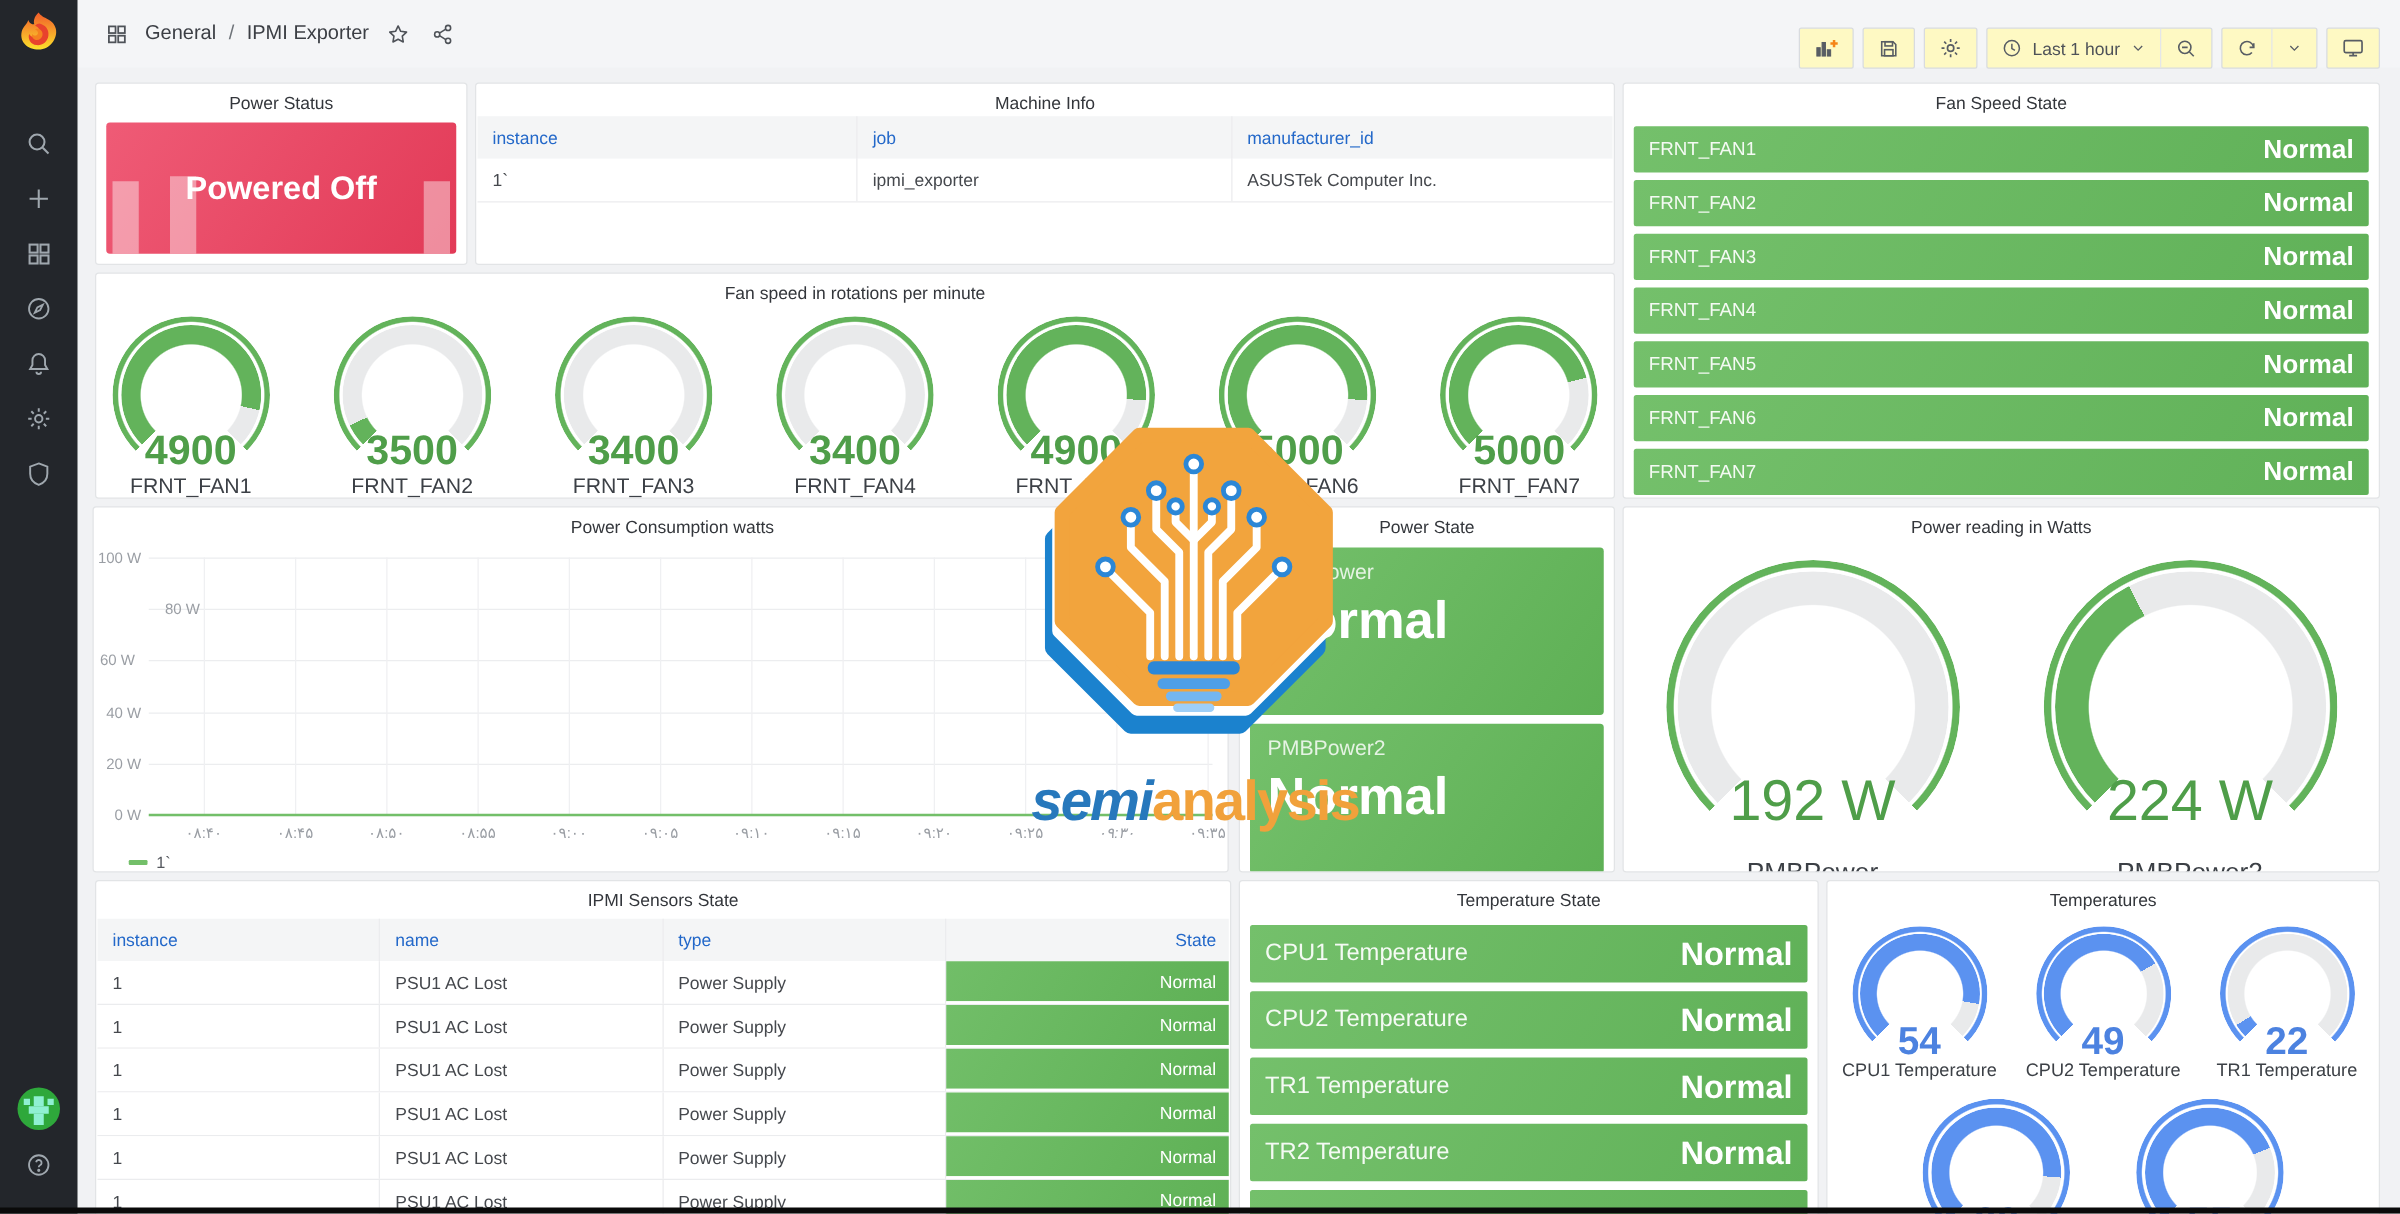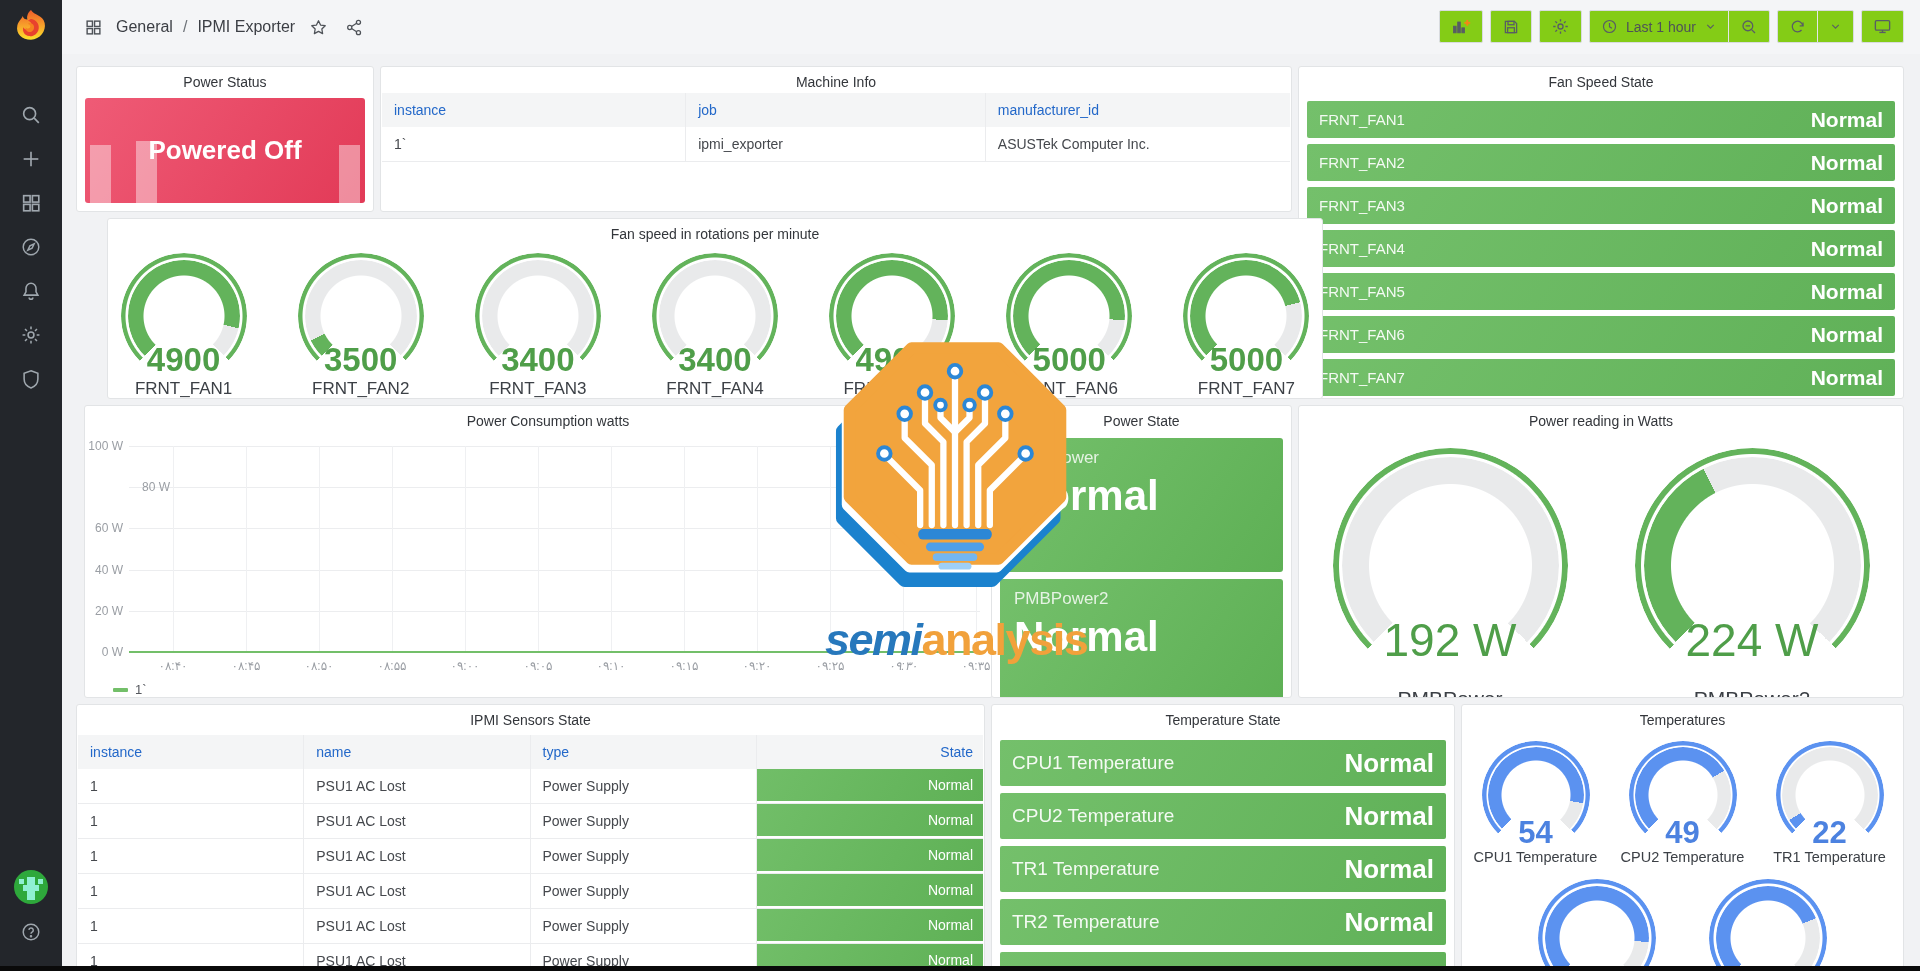--- a/index.html
+++ b/index.html
@@ -14,21 +14,21 @@
   #avatar { position:absolute; left:14px; top:870px; width:34px; height:34px; border-radius:50%; background:#2EA83B; overflow:hidden; }
   #avatar .px { position:absolute; background:#8FF0D2; }
 
   
   #topbar { position:absolute; left:62px; top:0; width:1858px; height:54px; background:#F4F5F7; z-index:20; }
   #breadcrumb { position:absolute; left:18px; top:0; height:54px; display:flex; align-items:center; gap:10px; font-size:16px; color:#3B3E44; }
   #breadcrumb .crumb { cursor:pointer; }
   #breadcrumb .sep { color:#6E7379; }
   .tb-iconbtn { display:flex; align-items:center; justify-content:center; width:26px; height:26px; cursor:pointer; }
   #topbar-actions { position:absolute; right:16px; top:10px; display:flex; gap:7px; }
-  .btn-group { display:flex; border:1px solid #D8DBDF; border-radius:2px; background:#84cc16; height:33px; }
+  .btn-group { display:flex; border:1px solid #D8DBDF; border-radius:2px; background:#fef9c3; height:33px;margin-top:12px; }
   .tb-btn { height:31px; padding:0 11px; display:flex; align-items:center; gap:8px; cursor:pointer; border-left:1px solid #E4E6E9; color:#4E5258; font-size:14px; }
   .tb-btn:first-child { border-left:none; }
   .tb-btn svg { stroke:#585D64; }
 
   
   #dashboard { position:absolute; left:62px; top:54px; width:1646px; height:917px; }
   .panel { position:absolute; background:#fff; border:1px solid #E2E4E6; border-radius:3px; overflow:hidden; }
   .panel-title { text-align:center; font-size:14px; font-weight:500; color:#33363B; padding-top:7px; height:28px; cursor:pointer; }
 
   
@@ -370,21 +370,21 @@
           <span class="sr-label">FRNT_FAN6</span>
           <span class="sr-value">Normal</span>
         </div>
         <div class="state-row">
           <span class="sr-label">FRNT_FAN7</span>
           <span class="sr-value">Normal</span>
         </div>
       </div>
   </section>
 
-  <section class="panel" style="left:14px; top:164px; width:1216px; height:181px;margin-left:31px;">
+  <section class="panel" style="left:14px; top:164px; width:1216px; height:181px;">
     <h2 class="panel-title">Fan speed in rotations per minute</h2>
     <div id="fan-gauges-row">
         <div class="gauge-cell">
           <div class="gauge g126" style="--c: #63B35B; --fill: 0.88;">
             <div class="gauge-ring"></div>
             <div class="gauge-arc"></div>
             <div class="gauge-value">4900</div>
           </div>
           <div class="gauge-label">FRNT_FAN1</div>
         </div>
@@ -432,29 +432,29 @@
           <div class="gauge g126" style="--c: #63B35B; --fill: 0.78;">
             <div class="gauge-ring"></div>
             <div class="gauge-arc"></div>
             <div class="gauge-value">5000</div>
           </div>
           <div class="gauge-label">FRNT_FAN7</div>
         </div>
       </div>
   </section>
 
-  <section class="panel" style="left:22px; top:351px; width:909px; height:293px;padding-left:19px;">
+  <section class="panel" style="left:12px; top:351px; width:909px; height:293px;padding-left:19px;">
     <h2 class="panel-title">Power Consumption watts</h2>
     <div id="chart-plot">
         <div class="grid-h" style="left: 44px; width: 851px; top: 40px;"></div>
         <div class="ytick" style="left: 0px; top: 33px;">100 W</div>
         <div class="grid-h" style="left: 44px; width: 851px; top: 81.2px;"></div>
         <div class="ytick" style="left: 0px; top: 74.2px; margin-left: 47px;">80 W</div>
         <div class="grid-h" style="left: 44px; width: 851px; top: 122.4px;"></div>
-        <div class="ytick" style="left: 0px; top: 115.4px;">60 W</div>
+        <div class="ytick" style="left: 0px; top: 115.4px; text-align: center;">60 W</div>
         <div class="grid-h" style="left: 44px; width: 851px; top: 163.6px;"></div>
         <div class="ytick" style="left: 0px; top: 156.6px;">40 W</div>
         <div class="grid-h" style="left: 44px; width: 851px; top: 204.8px;"></div>
         <div class="ytick" style="left: 0px; top: 197.8px;">20 W</div>
         <div class="grid-h" style="left: 44px; width: 851px; top: 246px;"></div>
         <div class="ytick" style="left: 0px; top: 239px;">0 W</div>
         <div class="grid-v" style="top: 40px; height: 206px; left: 88px;"></div>
         <div class="xtick" style="left: 56px; top: 253px;">۰۸:۴۰</div>
         <div class="grid-v" style="top: 40px; height: 206px; left: 161px;"></div>
         <div class="xtick" style="left: 129px; top: 253px;">۰۸:۴۵</div>

